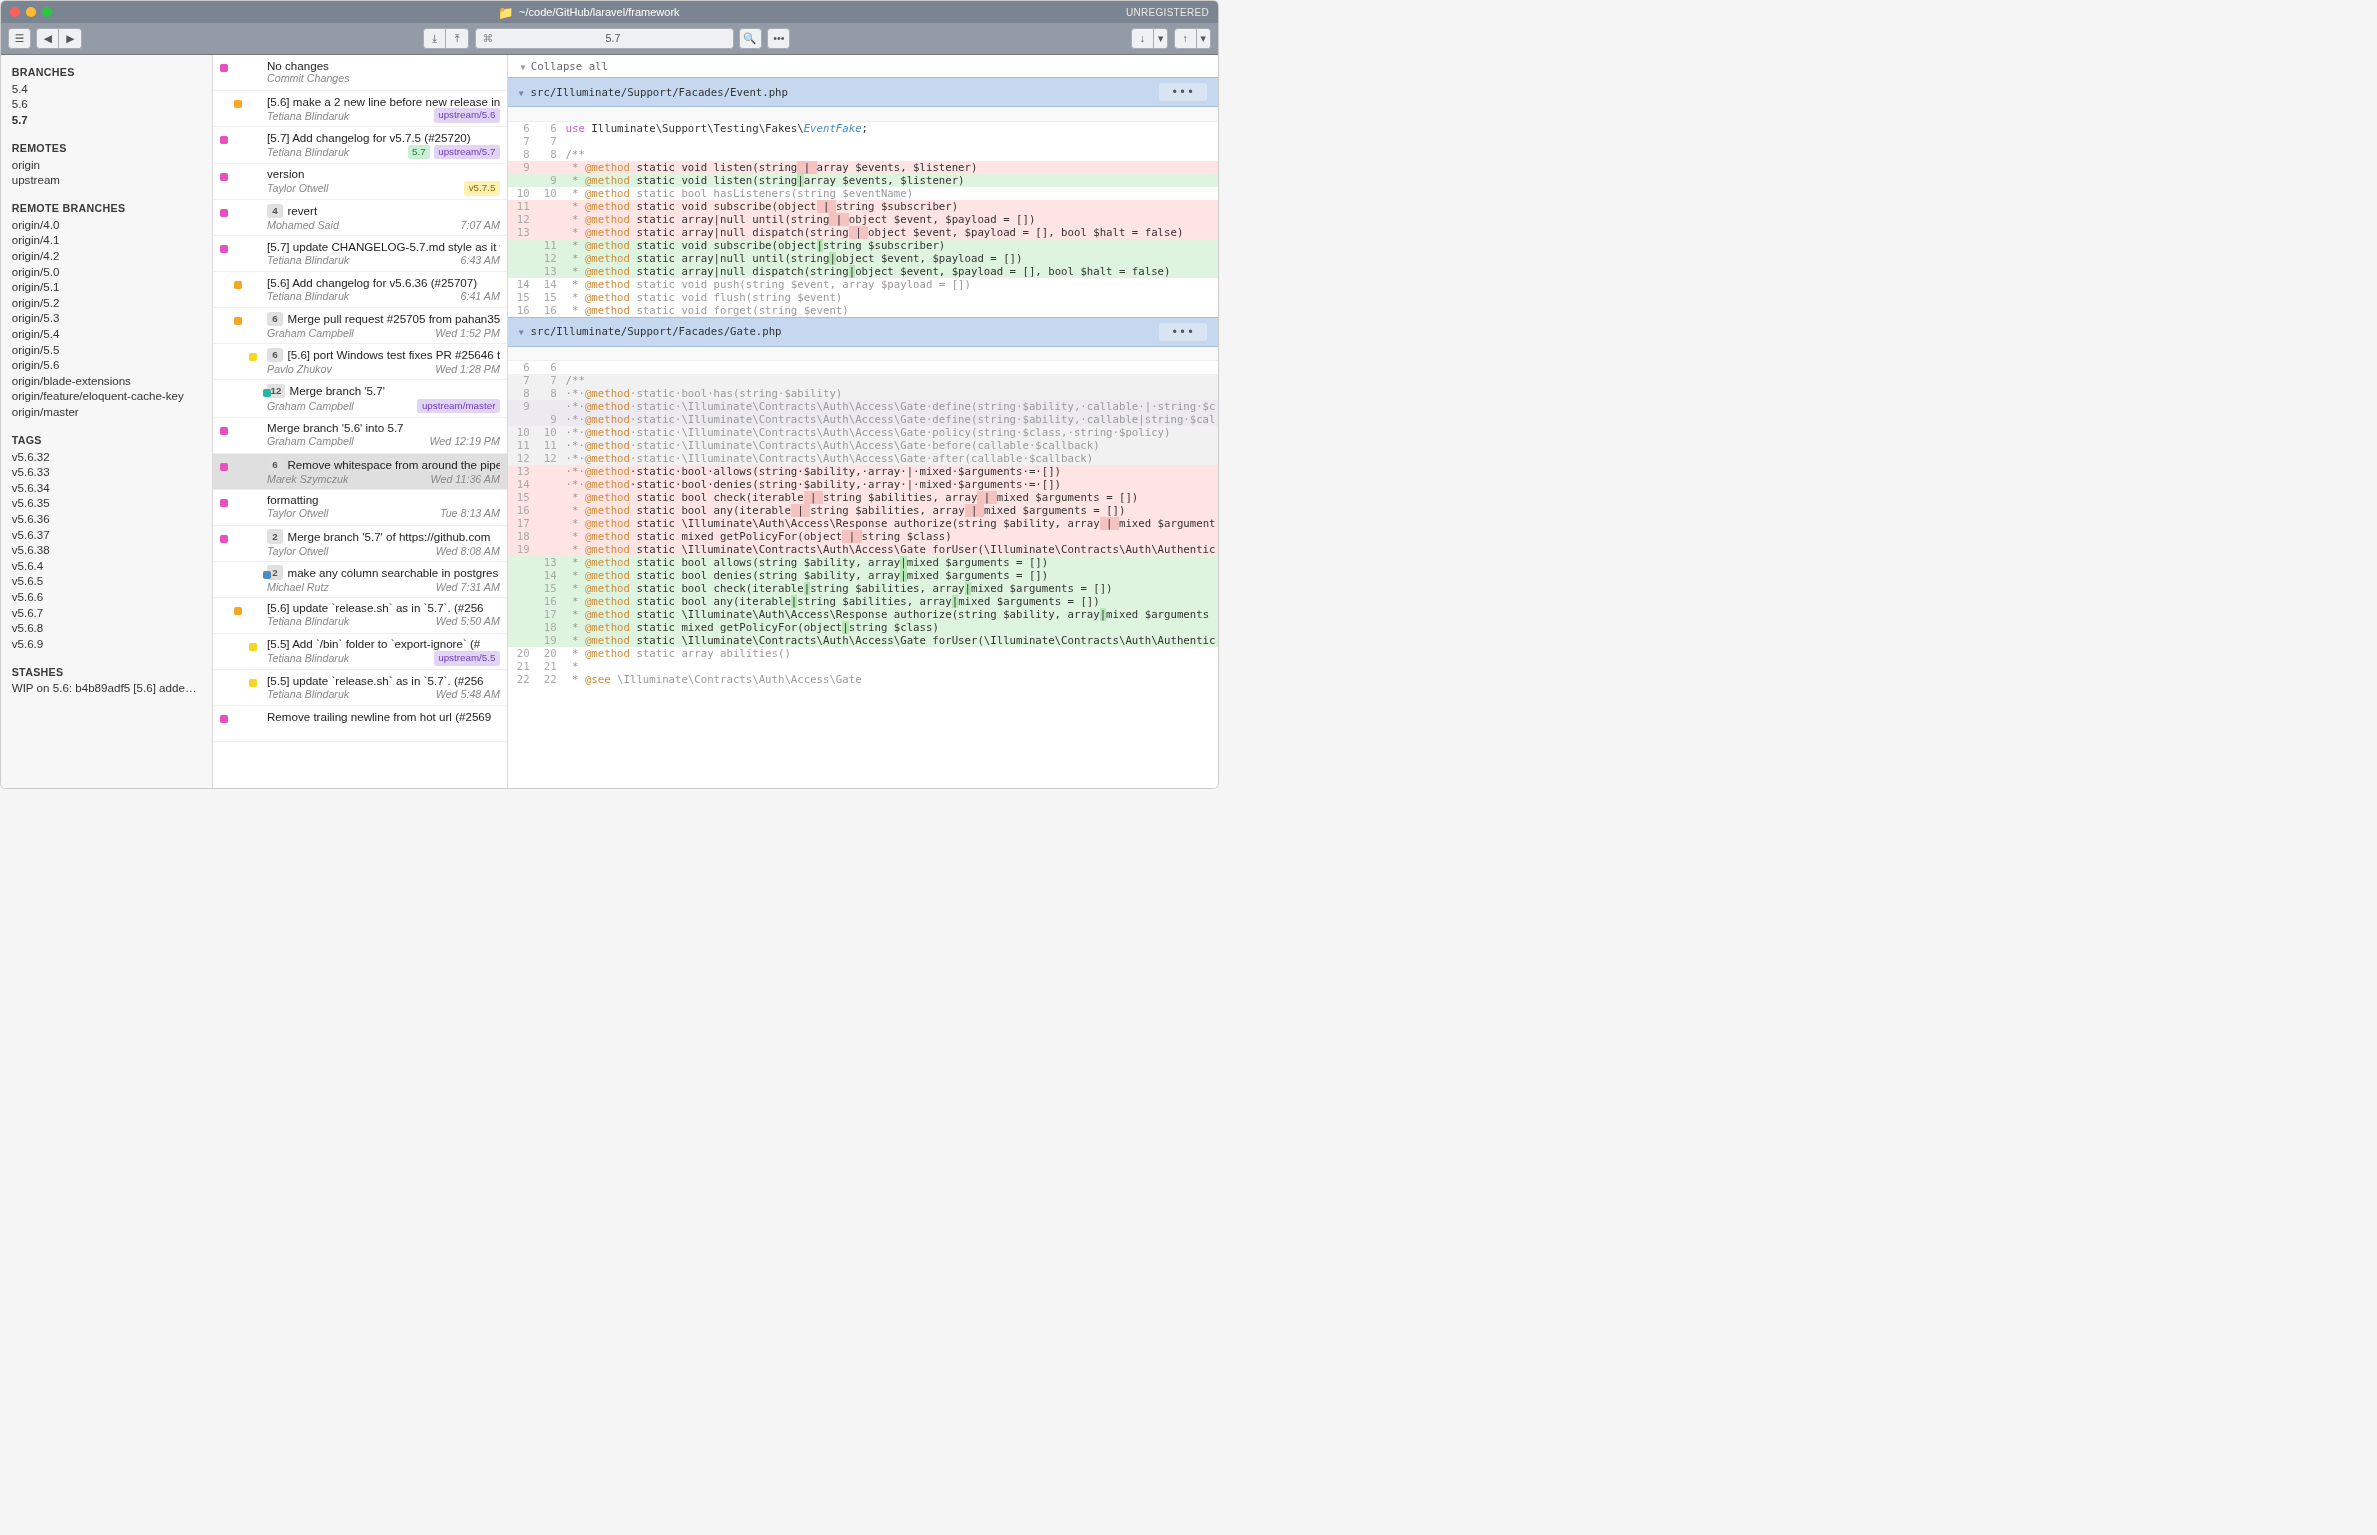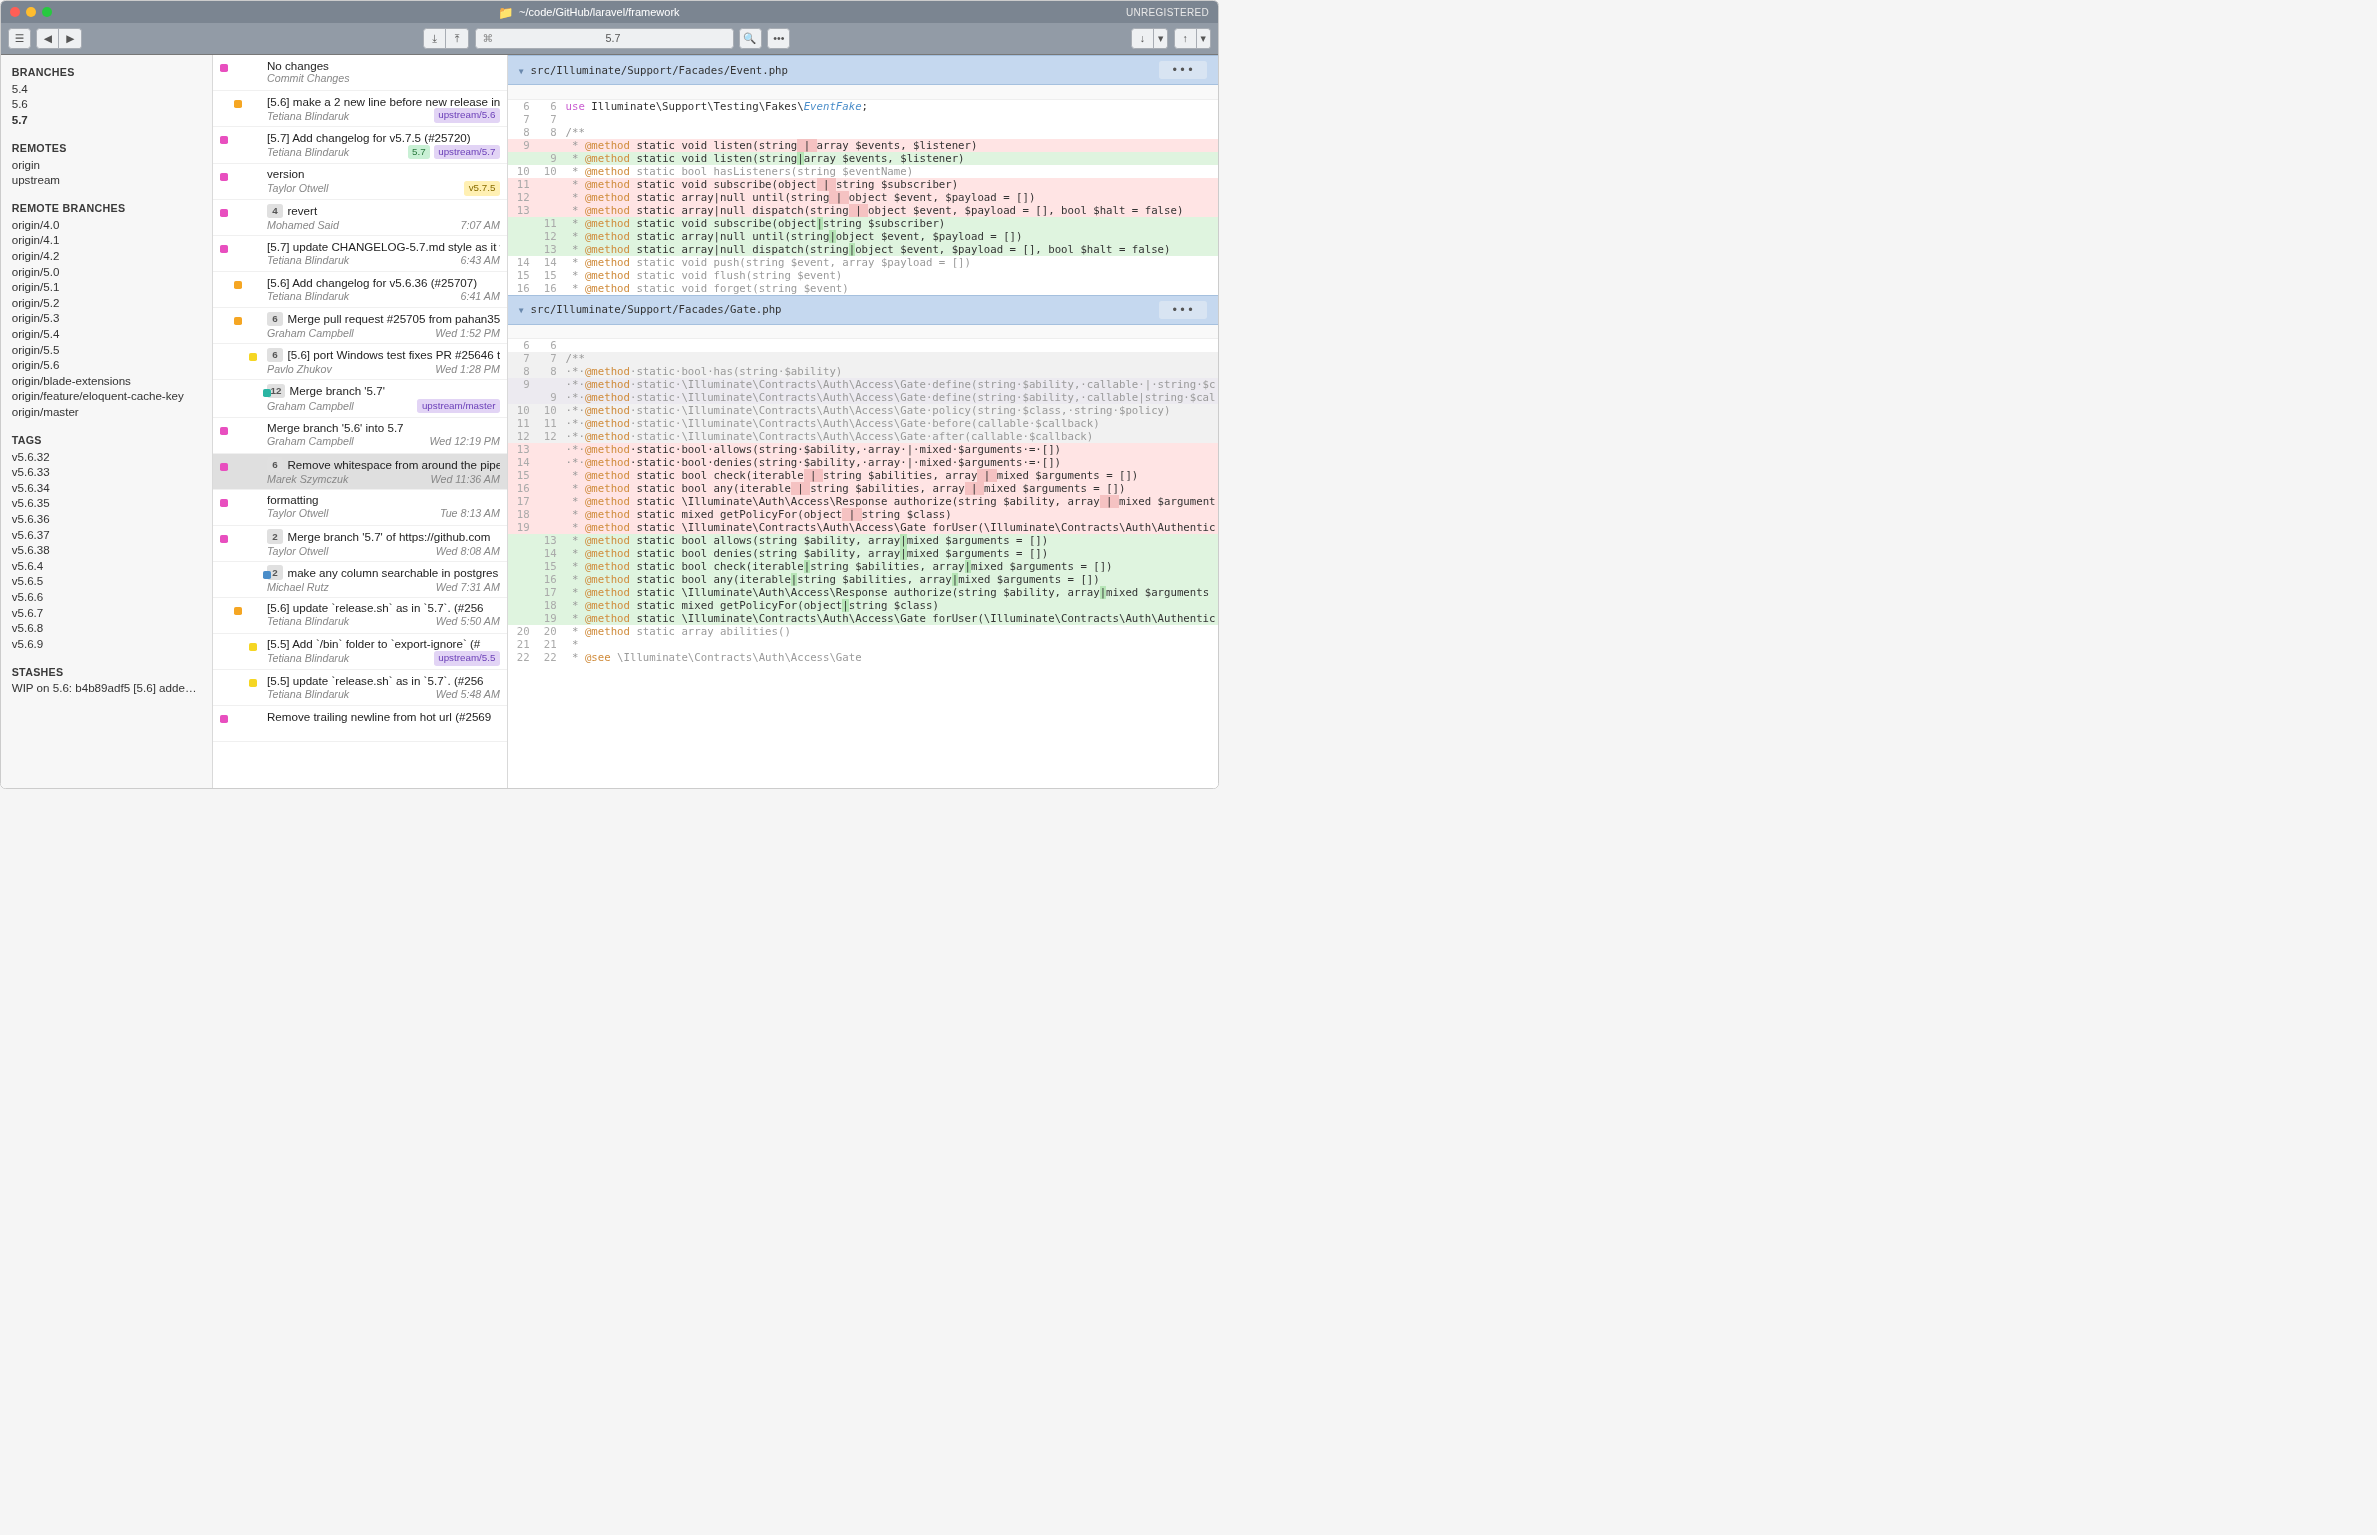--- a/index.html
+++ b/index.html
@@ -362,20 +362,21 @@
     <div class="c-title">
             <span>Remove trailing newline from hot url (#2569</span>
           </div>
     <div class="c-sub">
             <span class="c-author"></span>
             <span class="c-time"></span>
           </div>
   </div>
       </div>
     <div class="diff" id="diff">
+        <div class="collapse-row">Collapse all</div>
         <div class="file-head">
     <span class="fname">src/Illuminate/Support/Facades/Event.php</span>
     <span class="file-menu">•••</span>
   </div>
         <div class="hunk-gap"></div>
         <div class="diff-body">
           <div class="drow ctx"><span class="ln">6</span><span class="ln">6</span><span class="dcontent"><span class="tok-kw">use</span> Illuminate\Support\Testing\Fakes\<span class="tok-cls">EventFake</span>;</span></div>
           <div class="drow ctx"><span class="ln">7</span><span class="ln">7</span><span class="dcontent"></span></div>
           <div class="drow ctx"><span class="ln">8</span><span class="ln">8</span><span class="dcontent"><span class="tok-cm">/**</span></span></div>
           <div class="drow del"><span class="ln">9</span><span class="ln"></span><span class="dcontent"><span class="tok-cm"> * </span><span class="tok-an">@method</span> static void listen(string<span class="pipe-h"> | </span>array $events, $listener)</span></div>

